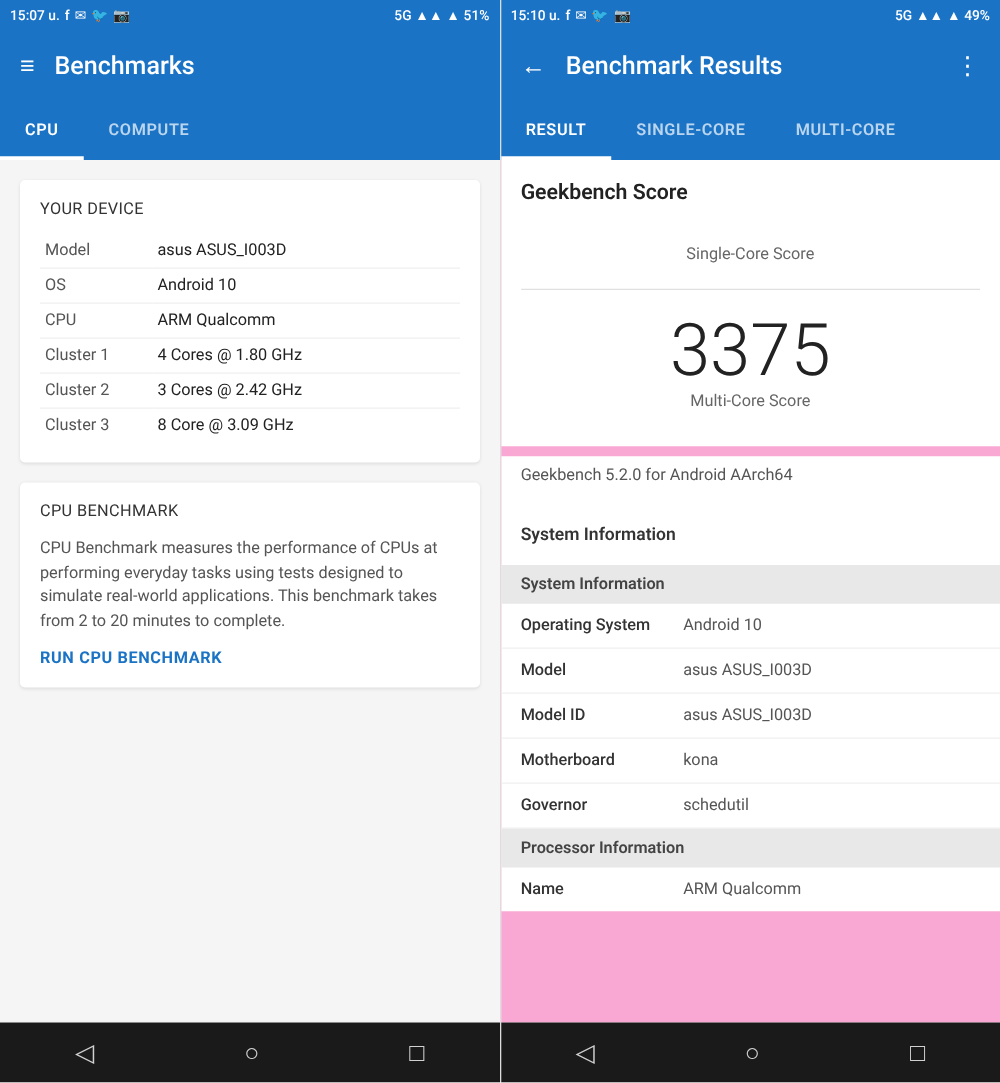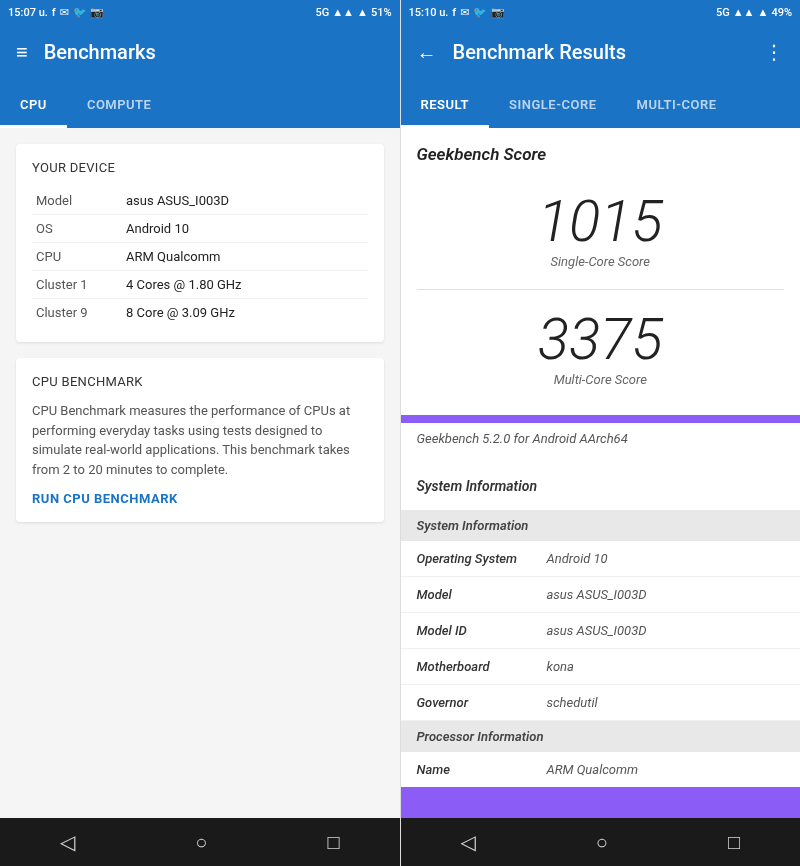--- a/index.html
+++ b/index.html
@@ -108,21 +108,21 @@
       font-size: 13px;
       font-weight: 700;
       text-align: left;
       display: block;
       cursor: pointer;
       letter-spacing: 0.5px;
       text-transform: uppercase;
     }
 
     
-    .right-content { flex: 1; overflow-y: auto; background: #8b5cf6; font-style: italic; }
+    .right-content { flex: 1; overflow-y: auto; background: #f9a8d4; }
 
     
     .score-section {
       background: white;
       padding: 16px;
       margin-bottom: 8px;
     }
     .section-title {
       font-size: 17px;
       font-weight: 600;
@@ -225,21 +225,25 @@
             </tr>
             <tr>
               <td>CPU</td>
               <td>ARM Qualcomm</td>
             </tr>
             <tr>
               <td>Cluster 1</td>
               <td>4 Cores @ 1.80 GHz</td>
             </tr>
             <tr>
-              <td>Cluster 9</td>
+              <td>Cluster 2</td>
+              <td>3 Cores @ 2.42 GHz</td>
+            </tr>
+            <tr>
+              <td>Cluster 3</td>
               <td>8 Core @ 3.09 GHz</td>
             </tr>
           </tbody>
       </table>
     </div>
 
     <div class="card">
       <div class="card-title">CPU BENCHMARK</div>
       <p class="benchmark-desc">CPU Benchmark measures the performance of CPUs at performing everyday tasks using tests designed to simulate real-world applications. This benchmark takes from 2 to 20 minutes to complete.</p>
       <span class="run-button">RUN CPU BENCHMARK</span>
@@ -287,21 +291,20 @@
     <div class="tab">
       <span>MULTI-CORE</span>
     </div>
   </div>
 
   <div class="right-content">
 
     <div class="score-section">
       <div class="section-title">Geekbench Score</div>
       <div class="score-item">
-        <div class="score-value">1015</div>
         <div class="score-label">Single-Core Score</div>
       </div>
       <div class="score-divider"></div>
       <div class="score-item">
         <div class="score-value">3375</div>
         <div class="score-label">Multi-Core Score</div>
       </div>
     </div>
 
     <div style="background:white; padding:0 16px 12px;">

